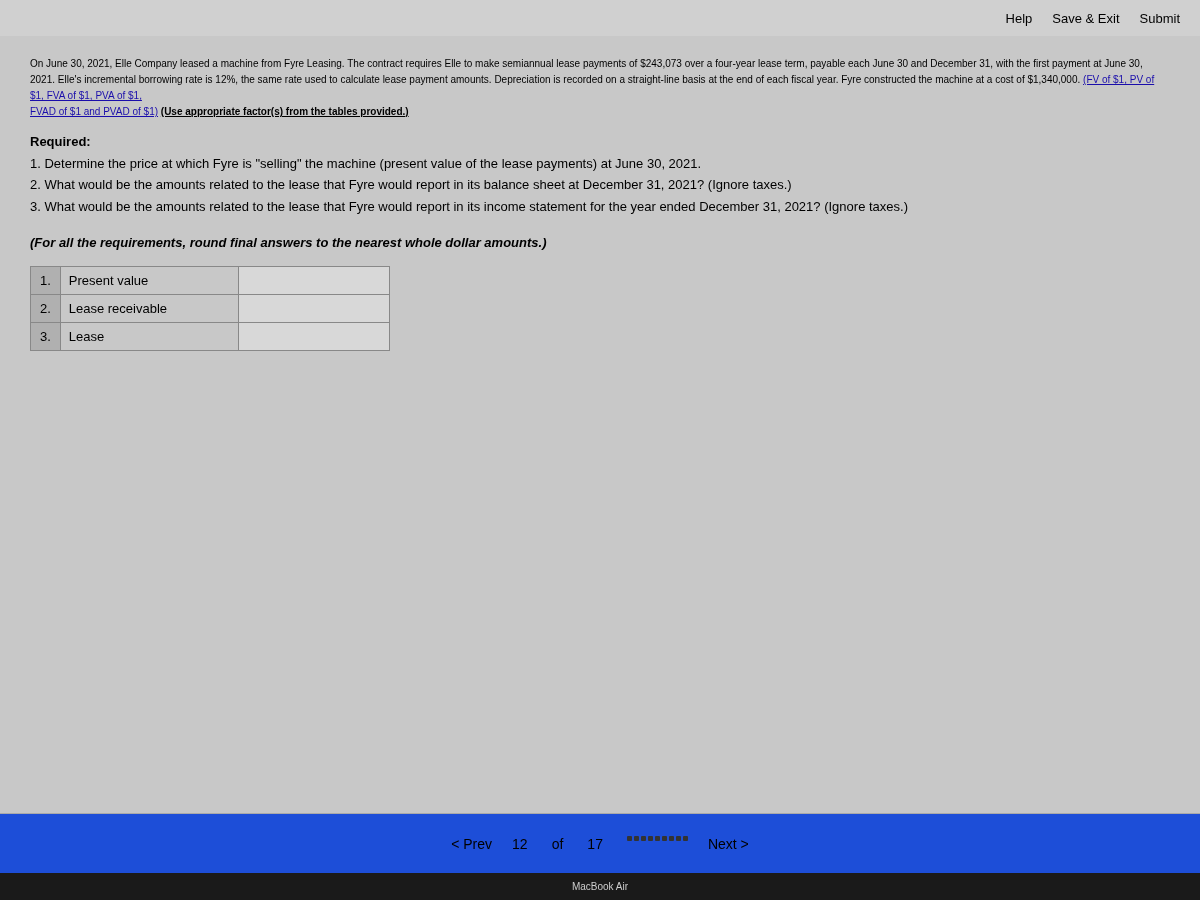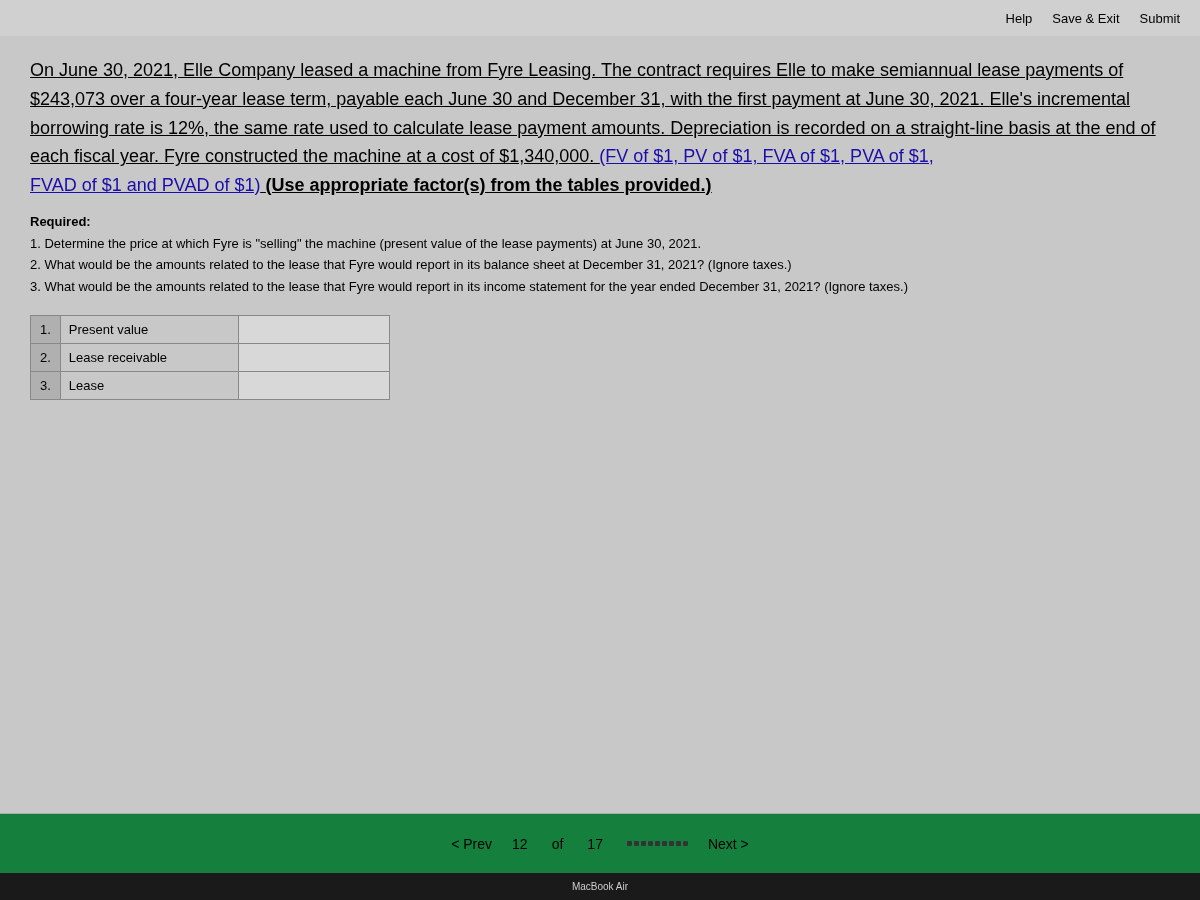--- a/index.html
+++ b/index.html
@@ -45,25 +45,24 @@
     
     .main-content {
       background: #c8c8c8;
       flex: 1;
       padding: 20px 30px 10px 30px;
       overflow: auto;
       position: relative;
     }
 
     .question-text {
-      font-size: 18px;
+      font-size: 10px;
       line-height: 1.6;
       color: #000;
       margin-bottom: 14px;
-      text-decoration: underline;
     }
 
     .question-text a, .question-text .link {
       color: #1a0dab;
       text-decoration: underline;
     }
 
     .bold-underline {
       font-weight: bold;
       text-decoration: underline;
@@ -119,21 +118,21 @@
       background: #c8c8c8;
     }
 
     .answer-table td.row-input {
       width: 170px;
       background: #d8d8d8;
     }
 
     
     .bottom-nav {
-      background: #15803d;
+      background: #1d4ed8;
       border-top: 1px solid #aaa;
       display: flex;
       justify-content: center;
       align-items: center;
       padding: 12px 20px;
       gap: 20px;
       min-height: 60px;
     }
 
     .nav-btn {
@@ -144,21 +143,21 @@
       border: none;
       display: flex;
       align-items: center;
       gap: 4px;
     }
 
     .page-indicator {
       font-size: 14px;
       color: #000;
       display: flex;
-      align-items: center;
+      align-items: flex-start;
       gap: 24px;
     }
 
     .grid-icon {
       display: inline-flex;
       align-items: center;
       gap: 2px;
     }
 
     .grid-icon span {
@@ -211,20 +210,21 @@
 
     <div class="required-section">
       <div class="required-title">Required:</div>
       <div class="required-items">
         <div>1. Determine the price at which Fyre is "selling" the machine (present value of the lease payments) at June 30, 2021.</div>
         <div>2. What would be the amounts related to the lease that Fyre would report in its balance sheet at December 31, 2021? (Ignore taxes.)</div>
         <div>3. What would be the amounts related to the lease that Fyre would report in its income statement for the year ended December 31, 2021? (Ignore taxes.)</div>
       </div>
     </div>
 
+    <div class="for-all-note">(For all the requirements, round final answers to the nearest whole dollar amounts.)</div>
 
     <table class="answer-table">
       <tbody>
         <tr>
           <td class="row-num">1.</td>
           <td class="row-label">Present value</td>
           <td class="row-input"><input type="text" style="width: 100%; border: none; background: transparent; font-size: 13px;"></td>
         </tr>
         <tr>
           <td class="row-num">2.</td>

